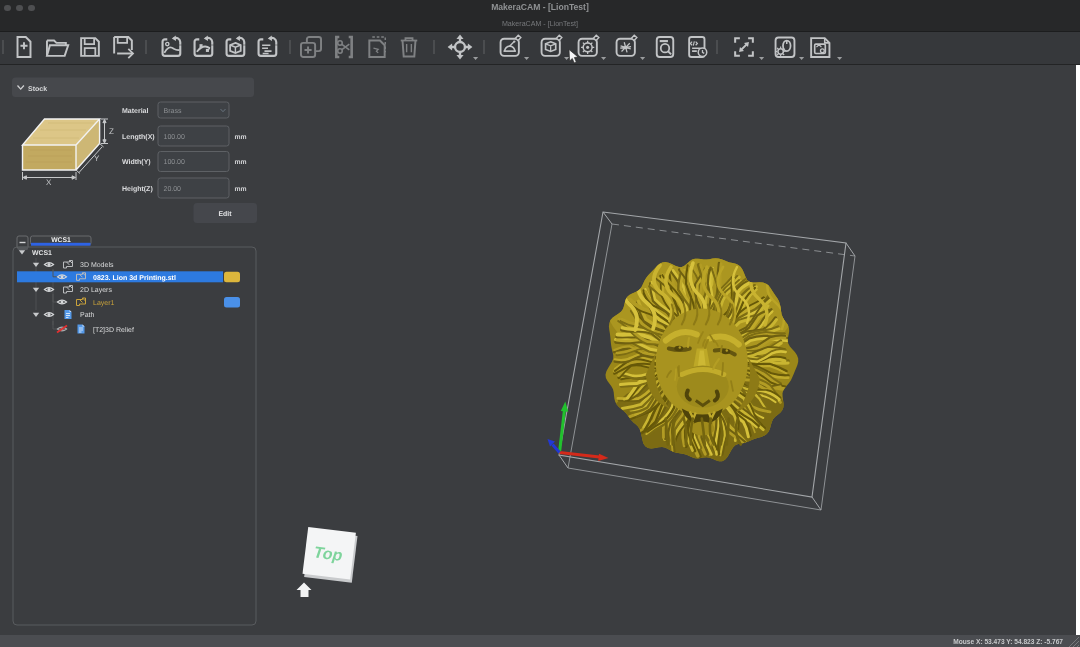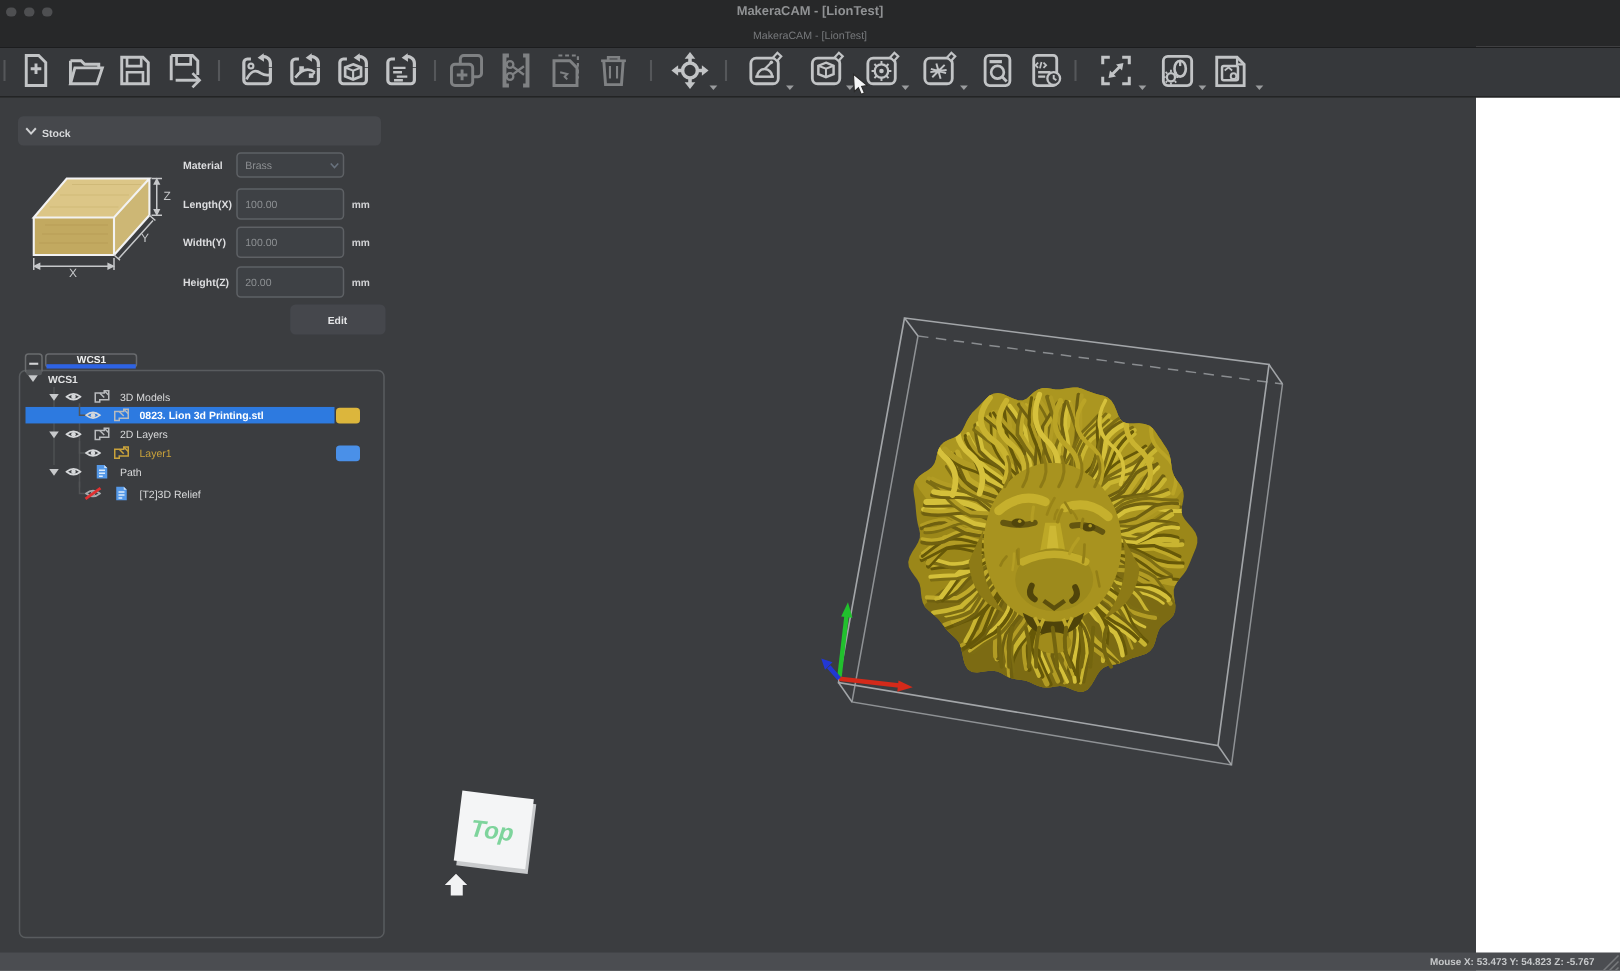--- a/index.html
+++ b/index.html
@@ -1,13 +1,13 @@
 <!DOCTYPE html>
 <html><head><meta charset="utf-8"><style>html,body{margin:0;padding:0;width:1080px;height:647px;overflow:hidden;font-family:"Liberation Sans",sans-serif;-webkit-font-smoothing:antialiased;}.abs{position:absolute;}</style></head><body>
-<div class="abs" style="left:0;top:0;width:984px;height:647px;background:#3b3d40">
+<div class="abs" style="left:0;top:0;width:1076px;height:647px;background:#3b3d40">
     <div class="abs" style="left:0;top:0;width:1080px;height:31px;background:#272829">
       <div class="abs" style="left:4px;top:4.5px;width:6.6px;height:6.6px;border-radius:50%;background:#4e4f51"></div>
       <div class="abs" style="left:16px;top:4.5px;width:6.6px;height:6.6px;border-radius:50%;background:#4e4f51"></div>
       <div class="abs" style="left:28px;top:4.5px;width:6.6px;height:6.6px;border-radius:50%;background:#4e4f51"></div>
       <div class="abs" style="left:0;top:2px;width:1080px;text-align:center;font-size:8.6px;font-weight:bold;color:#909294">MakeraCAM - [LionTest]</div>
       <div class="abs" style="left:0;top:19.5px;width:1080px;text-align:center;font-size:7.1px;color:#77797c">MakeraCAM - [LionTest]</div>
     </div>
     <div class="abs" style="left:0;top:31px;width:1080px;height:32px;background:#36383b;border-top:1.5px solid #1c1d1e;border-bottom:1.5px solid #232425">
       <svg width="1080" height="32" viewBox="0 0 1080 32" style="position:absolute;left:0;top:0">
         <g transform="translate(24,15) scale(1.18) translate(-12,-12)">

